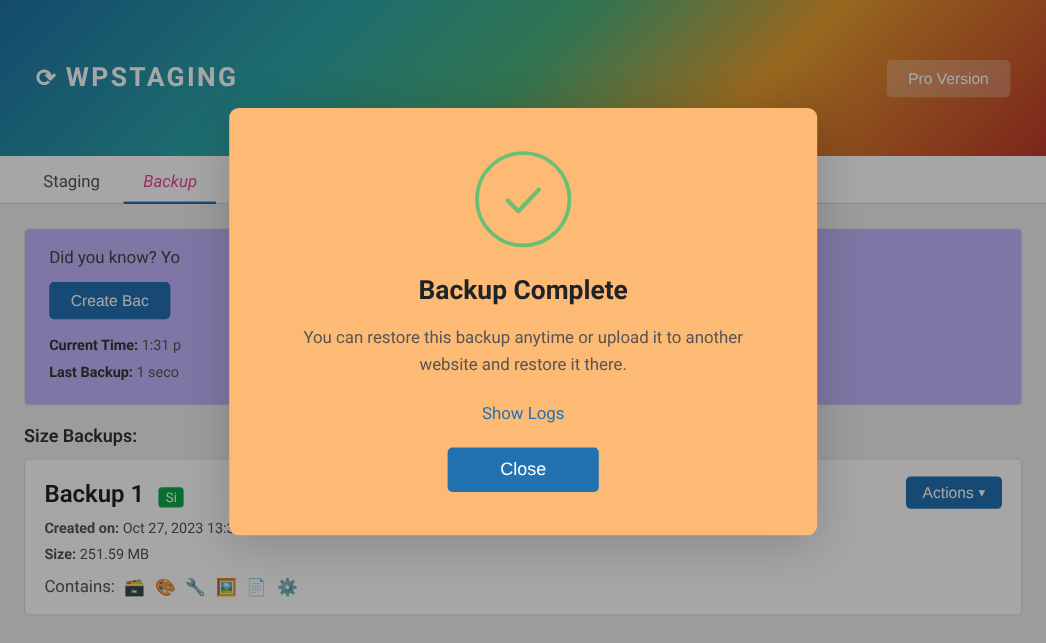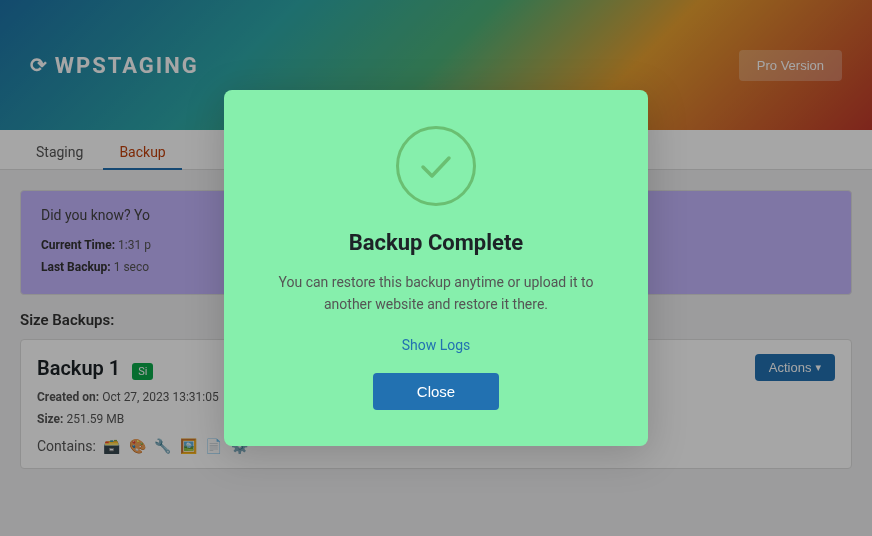--- a/index.html
+++ b/index.html
@@ -72,22 +72,23 @@
     }
     .nav-tab {
       padding: 8px 16px;
       font-size: 14px;
       color: #555;
       cursor: pointer;
       border-bottom: 2px solid transparent;
       margin-bottom: -1px;
     }
     .nav-tab.active {
-      color: #c2410c;
+      color: #ec4899;
       border-bottom: 2px solid #2271b1;
+      font-style: italic;
     }
 
     
     .main-content {
       position: absolute;
       top: 170px;
       left: 0;
       width: 100%;
       padding: 20px;
     }
@@ -187,23 +188,23 @@
       position: absolute;
       top: 0; left: 0;
       width: 100%; height: 100%;
       background: rgba(0,0,0,0.35);
       display: flex;
       align-items: center;
       justify-content: center;
       z-index: 100;
     }
     .modal {
-      background: #86efac;
+      background: #fdba74;
       border-radius: 8px;
-      width: 424px;
+      width: 490px;
       padding: 36px 44px;
       text-align: center;
       box-shadow: 0 8px 40px rgba(0,0,0,0.18);
     }
     .modal-check-circle {
       width: 80px;
       height: 80px;
       border-radius: 50%;
       border: 3px solid #6abf72;
       display: flex;
@@ -260,20 +261,21 @@
 </div>
 
 <div class="nav-tabs">
   <div class="nav-tab">Staging</div>
   <div class="nav-tab active">Backup</div>
 </div>
 
 <div class="main-content">
   <div class="info-bar">
     <div class="info-text">Did you know? Yo</div>
+    <button class="create-backup-btn">Create Bac</button>
     <div class="meta-info">
       <div>
         <strong>Current Time:</strong>
         <span>1:31 p</span>
       </div>
       <div>
         <strong>Last Backup:</strong>
         <span>1 seco</span>
       </div>
     </div>

